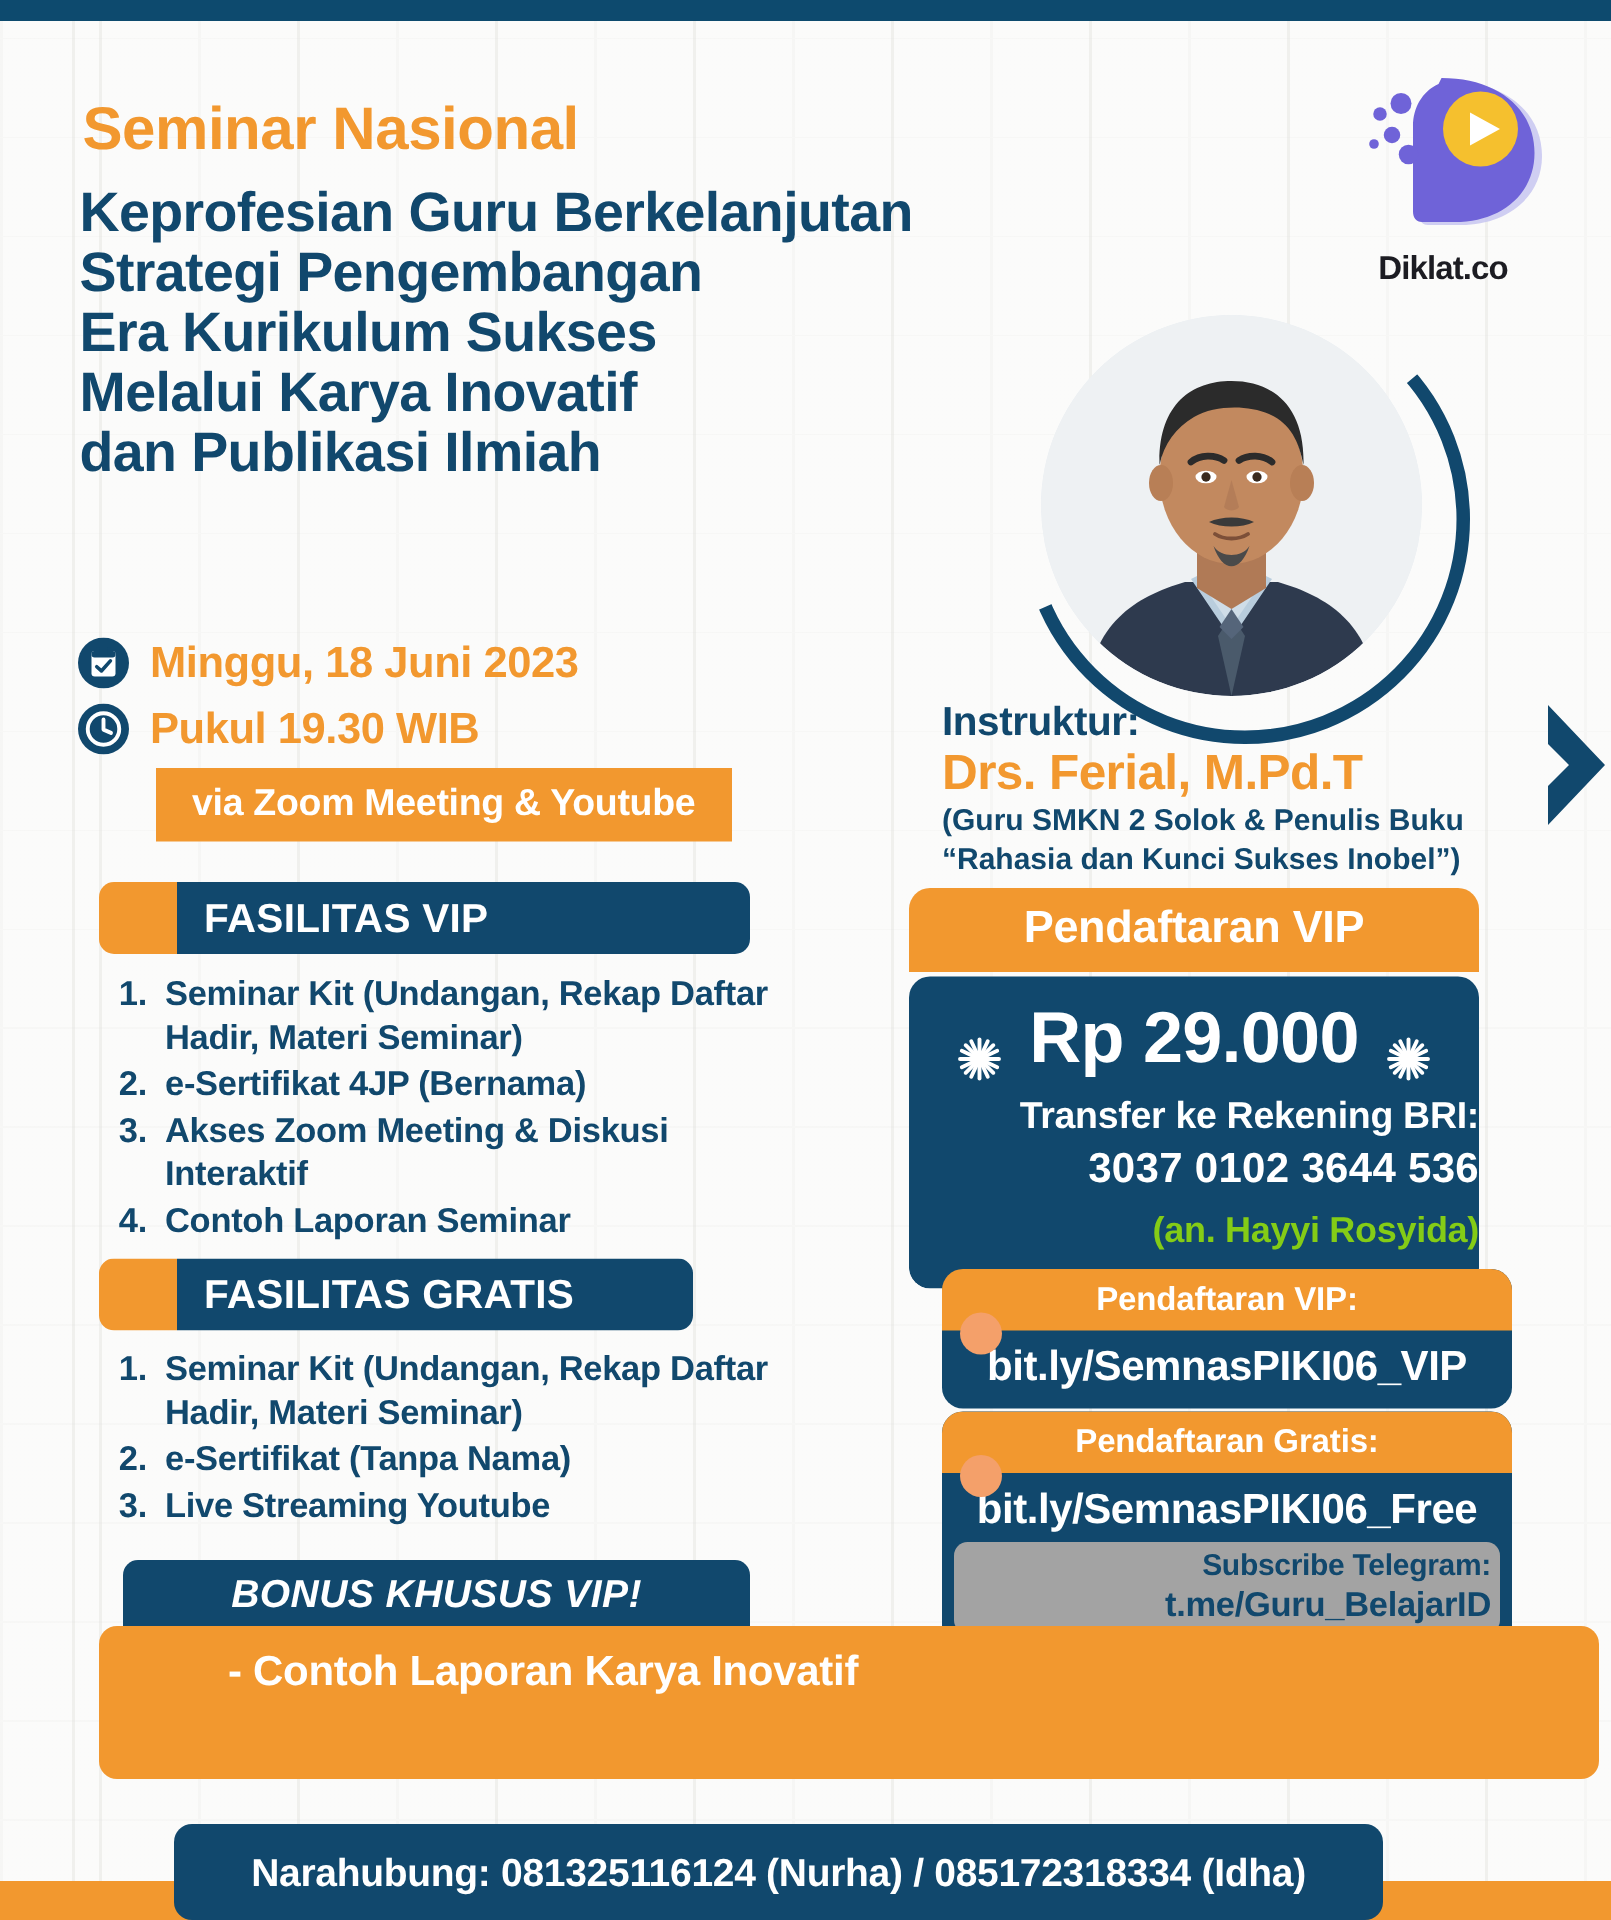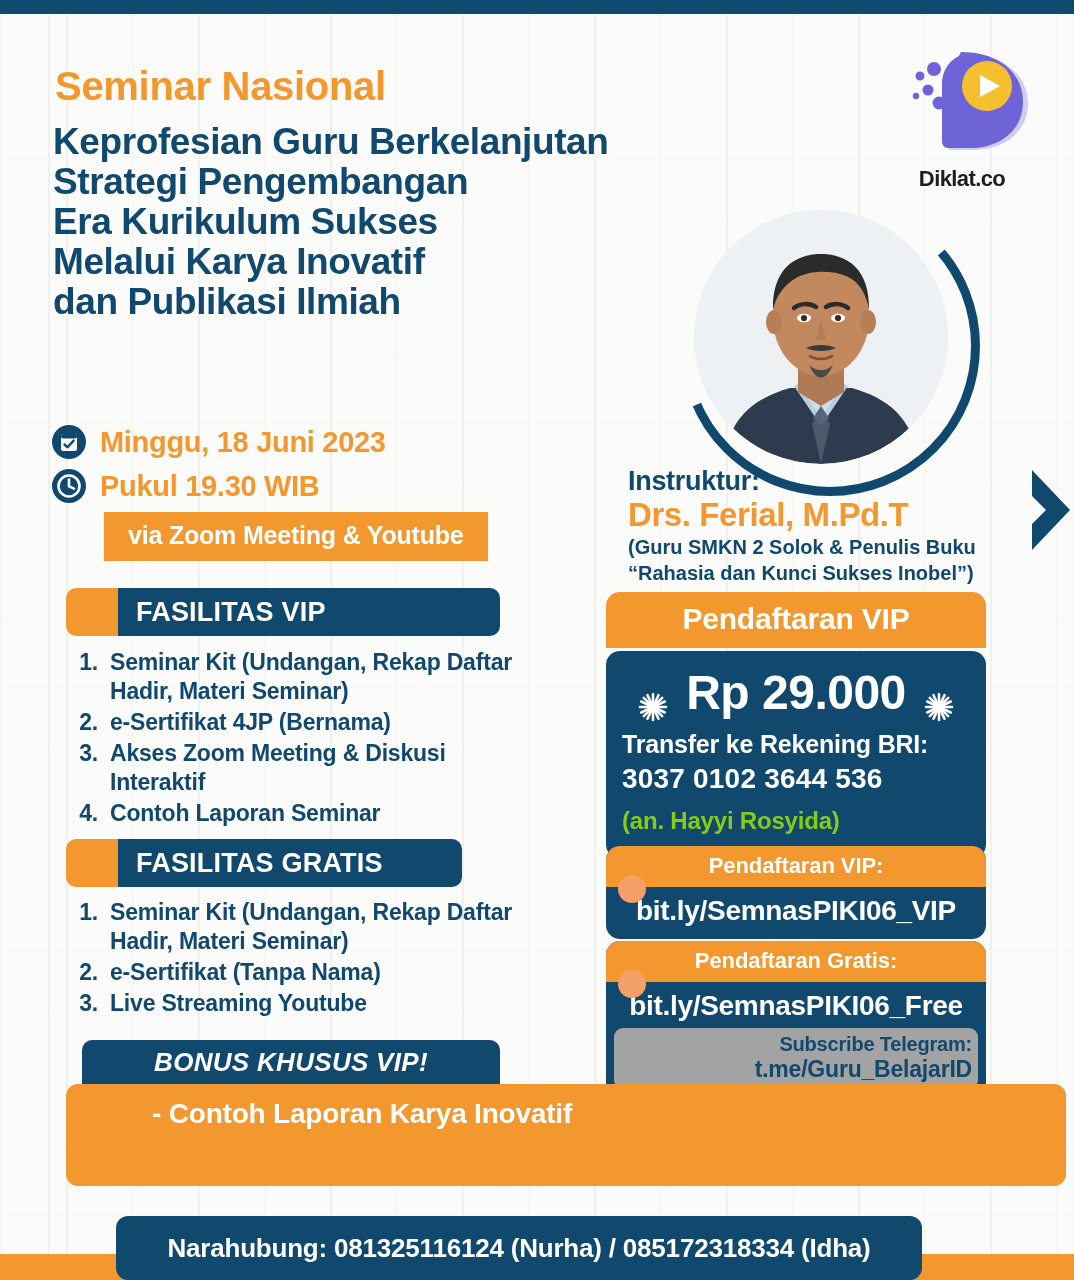--- a/index.html
+++ b/index.html
@@ -91,29 +91,29 @@
 
   
   .olist{position:absolute;width:470px;color:#11486d;}
   .oitem{display:flex;gap:12px;font-size:23px;font-weight:800;line-height:29px;letter-spacing:-.2px;margin-bottom:2px;}
   .onum{width:24px;flex:0 0 24px;text-align:right;}
   .otxt{flex:1;}
 
   
   .price-card{position:absolute;left:606px;top:592px;width:380px;border-radius:14px;overflow:hidden;}
   .price-head{background:#f2982f;color:#fff;text-align:center;font-size:30px;font-weight:800;padding:10px 0 12px;letter-spacing:-.2px;}
-  .price-body{background:#11486d;border-radius:14px;margin-top:3px;padding:14px 16px 24px;text-align:left;}
+  .price-body{background:#11486d;border-radius:14px;margin-top:3px;padding:14px 0 24px;text-align:right;}
   .price-main{display:flex;align-items:center;justify-content:center;gap:18px;color:#fff;font-size:48px;font-weight:800;letter-spacing:-.5px;}
   .spark{width:30px;height:30px;flex:0 0 30px;}
   .price-sub{color:#fff;font-size:25px;font-weight:800;margin-top:10px;letter-spacing:-.2px;}
   .price-acct{color:#fff;font-size:28px;font-weight:800;margin-top:4px;letter-spacing:.2px;}
   .price-name{color:#84cc16;font-size:24px;font-weight:800;margin-top:12px;letter-spacing:-.2px;}
 
   
-  .link-card{position:absolute;left:606px;width:380px;border-radius:14px;background:#11486d;overflow:hidden;}
+  .link-card{position:absolute;left:628px;width:380px;border-radius:14px;background:#11486d;overflow:hidden;}
   .link-head{background:#f2982f;color:#fff;text-align:center;font-size:22px;font-weight:800;padding:7px 0 8px;letter-spacing:-.1px;}
   .link-body{position:relative;text-align:center;padding:8px 0 12px;}
   .link-url{color:#fff;font-size:28px;font-weight:800;letter-spacing:-.3px;}
   .dot{position:absolute;left:12px;top:-12px;width:28px;height:28px;border-radius:50%;background:#f4a06a;}
   .tele{
     margin:6px 8px 0 8px;background:#a3a3a3;border-radius:9px;
     padding:5px 6px 6px;color:#11486d;font-size:20px;font-weight:800;letter-spacing:-.2px;text-align:right;
   }
   .tele b{font-size:23px;}
 

